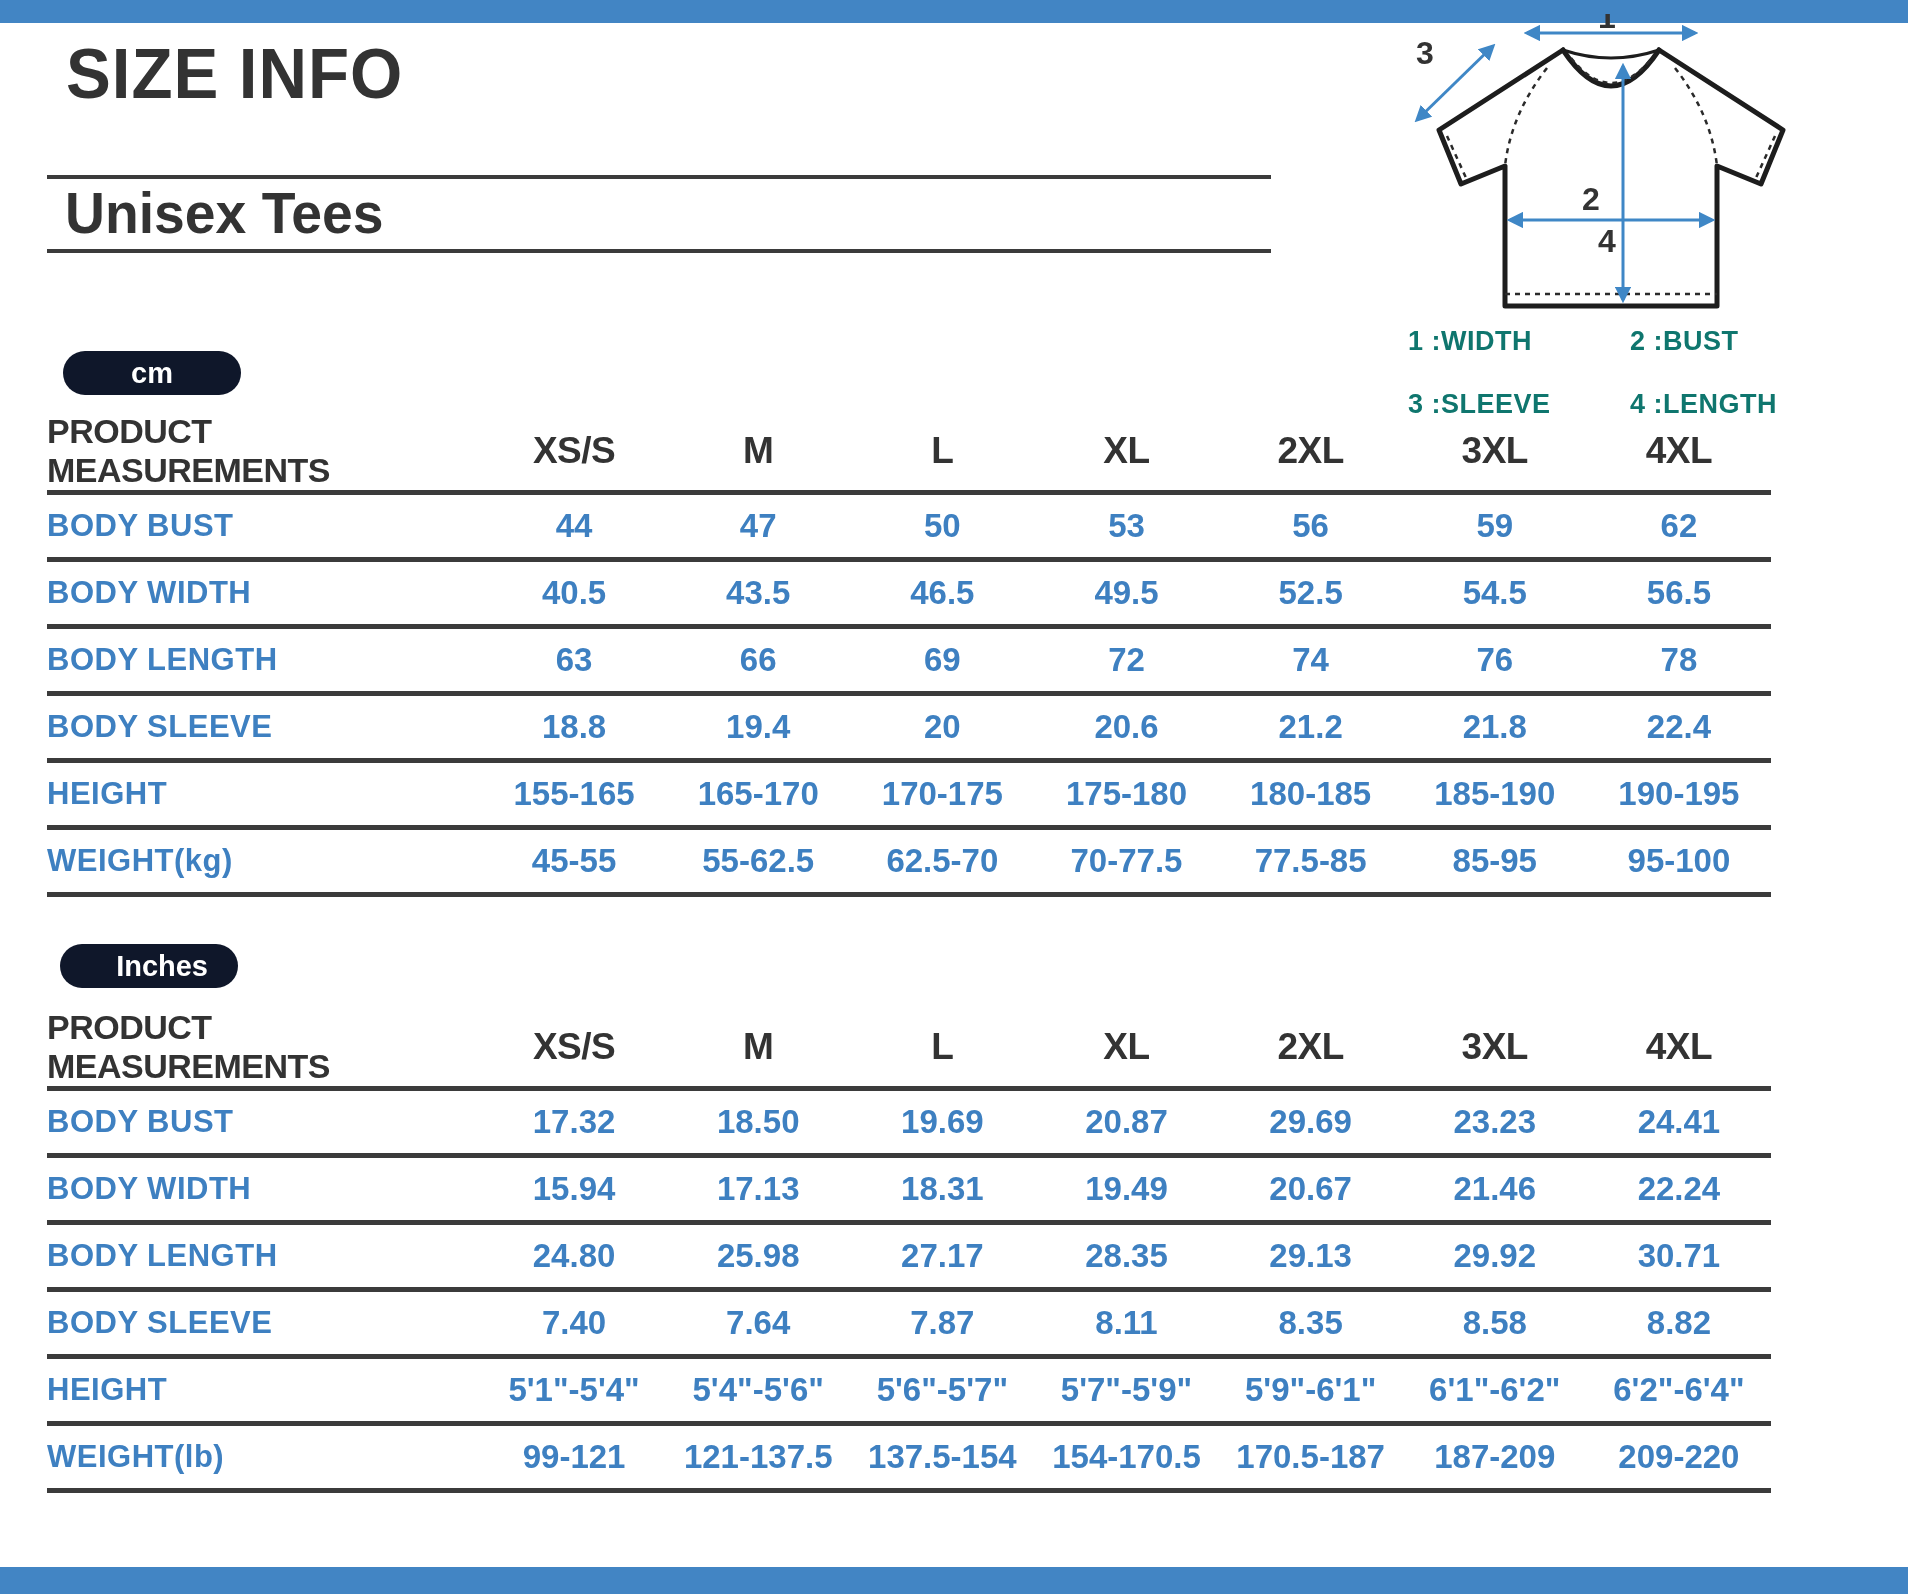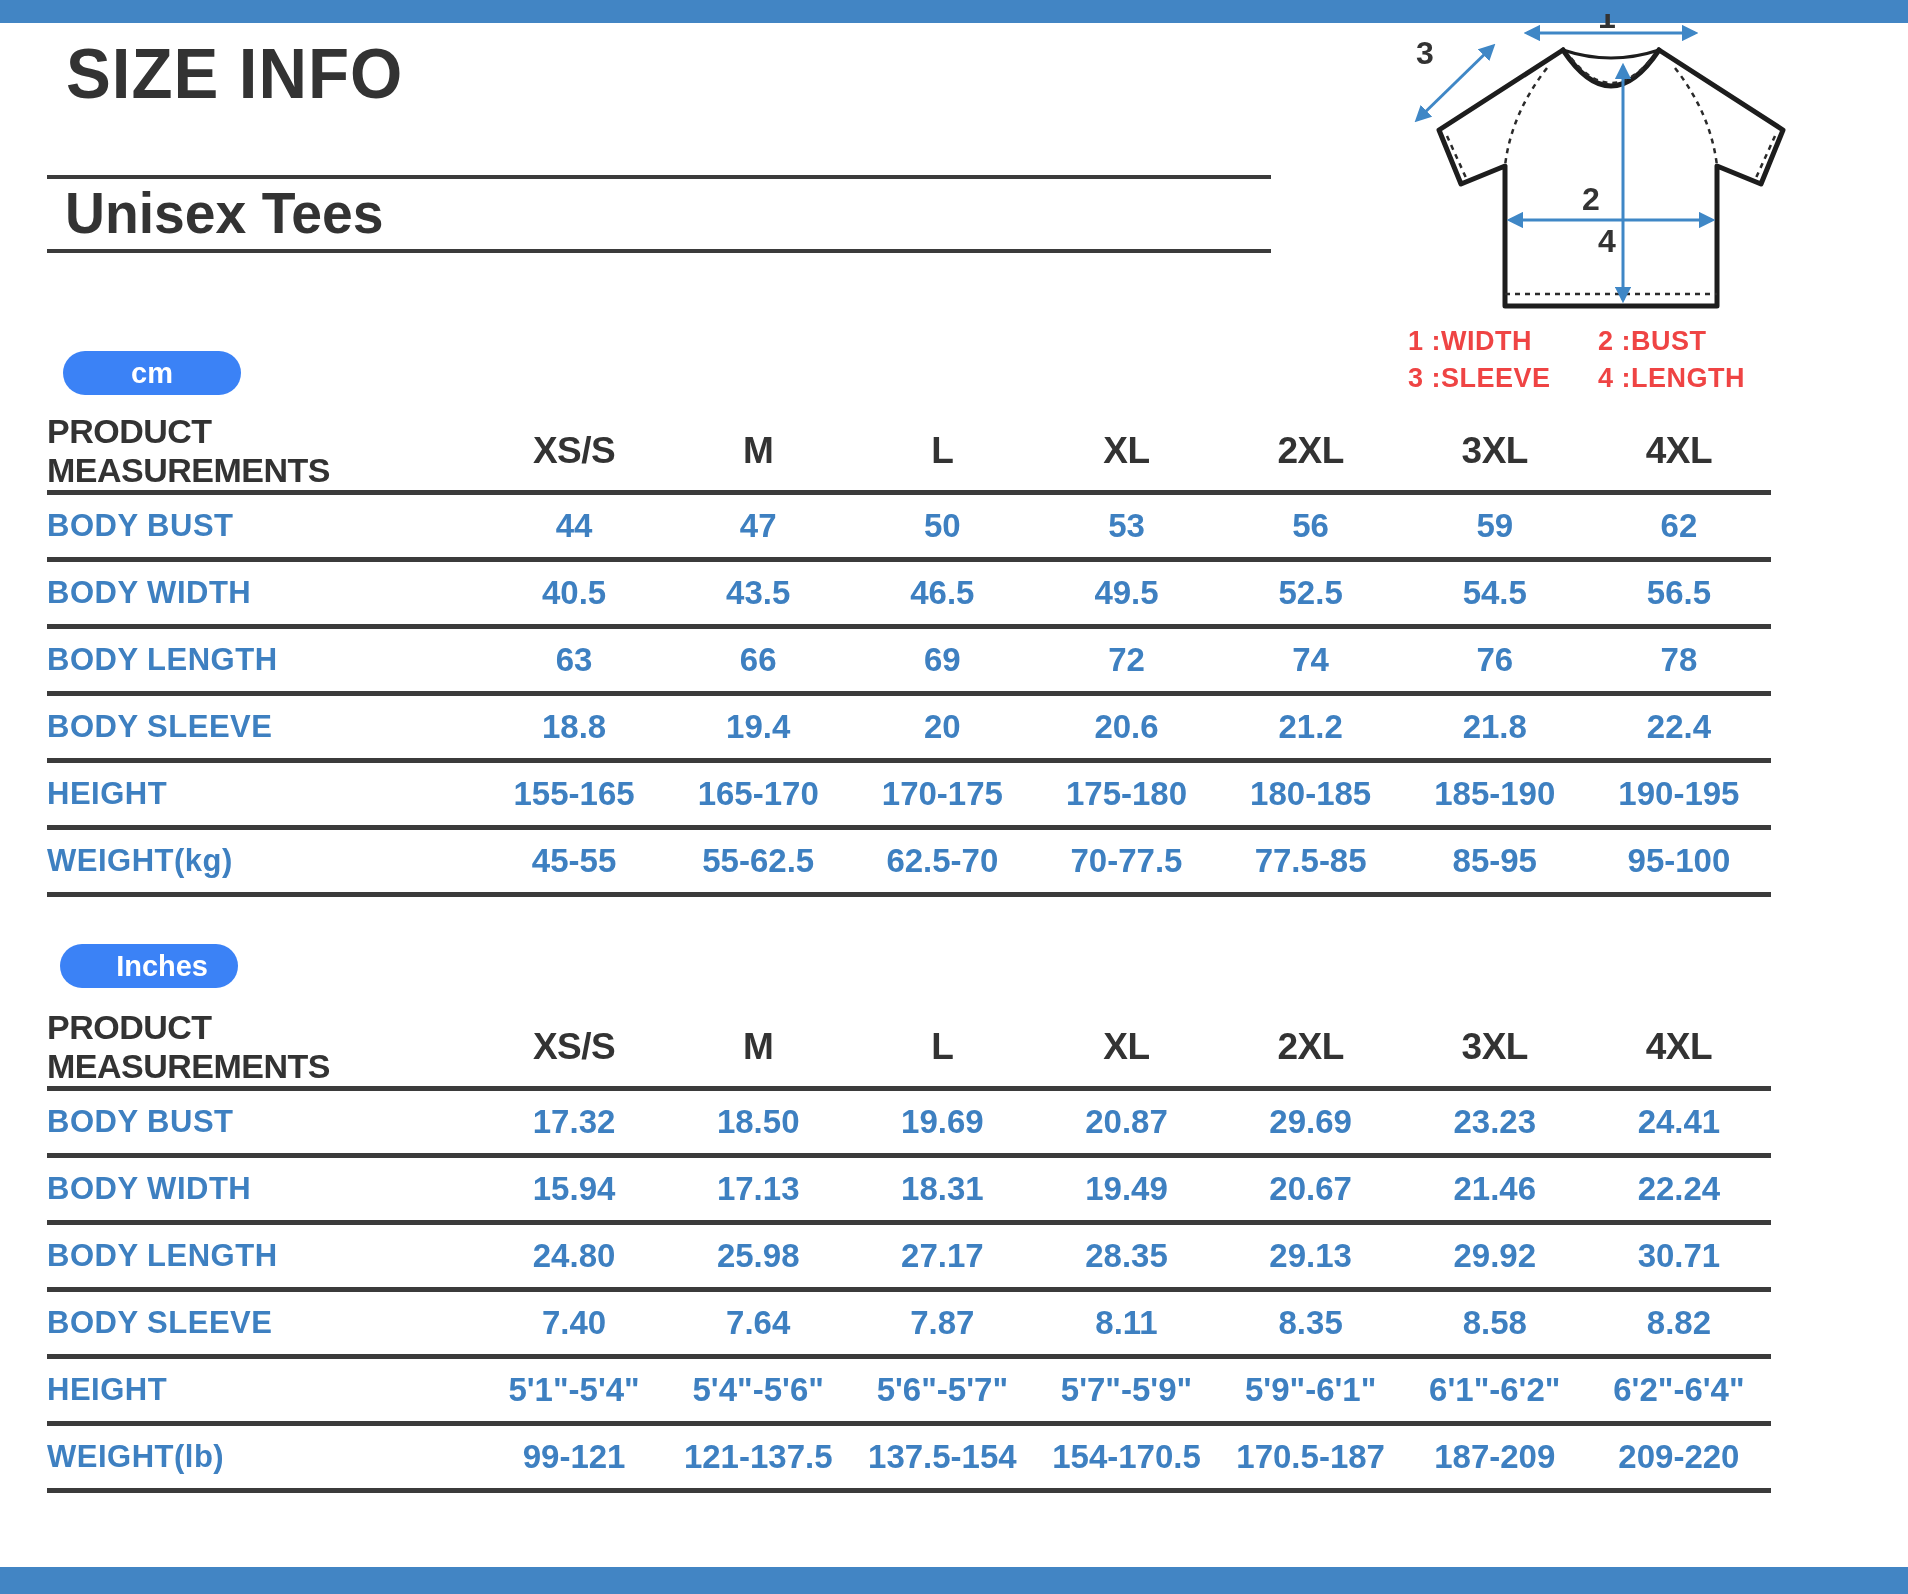--- a/index.html
+++ b/index.html
@@ -26,26 +26,26 @@
   }
   .page-subtitle{
     font-size:57px;font-weight:900;color:#333333;margin:0;line-height:60px;
     transform:scaleX(.97);transform-origin:left;
   }
 
   .tshirt-figure{position:absolute;left:1395px;top:14px;width:450px;height:312px;}
   .diagram-legend{
     position:absolute;left:1408px;top:326px;
     display:grid;grid-template-columns:190px auto;grid-row-gap:6px;
-    font-size:27px;font-weight:bold;color:#ef4444;letter-spacing:0.5px;
+    font-size:27px;font-weight:bold;color:#0f766e;letter-spacing:0.5px;gap:32px;
   }
 
   .unit-badge{
     position:absolute;
-    background:#3b82f6;color:#ffffff;
+    background:#0f172a;color:#ffffff;
     font-size:29px;font-weight:bold;
     border-radius:26px;
     min-width:178px;height:44px;line-height:44px;
     text-align:center;box-sizing:border-box;padding:0 30px;
   }
   .badge-cm{left:63px;top:351px;}
   .badge-inches{left:60px;top:944px;text-align:right;}
 
   table.size-table{
     position:absolute;left:47px;

